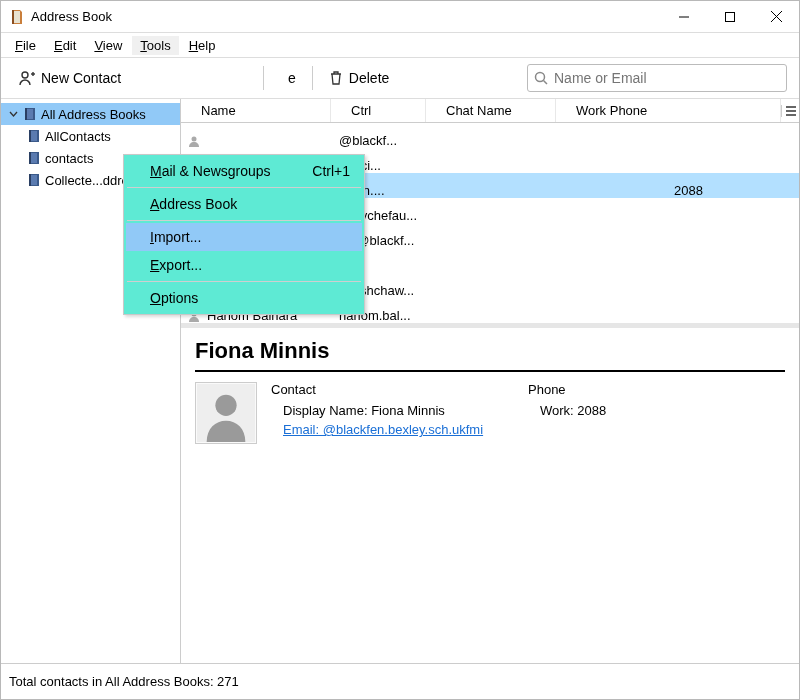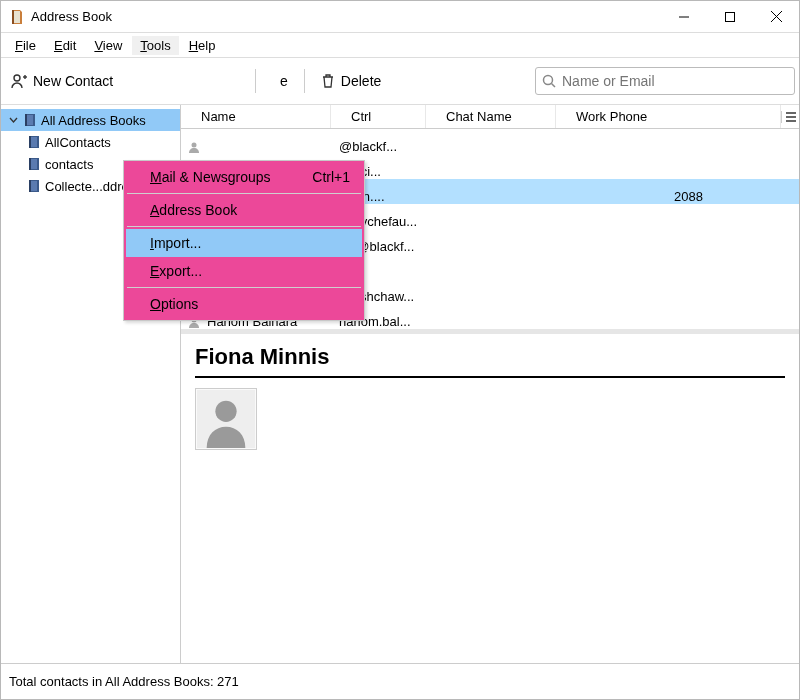--- a/index.html
+++ b/index.html
@@ -6,21 +6,21 @@
 body { width: 800px; height: 700px; background: #fff; border: 1px solid #b8b8b8; display: flex; flex-direction: column; font-size: 13px; color: #000; overflow: hidden; }
 .titlebar { height: 32px; display: flex; align-items: center; padding-left: 8px; border-bottom: 1px solid #ddd; }
 .titlebar .icon { width: 16px; height: 16px; margin-right: 6px; }
 .titlebar .title { font-size: 13px; flex: 1; }
 .winbtns { display: flex; }
 .winbtn { width: 46px; height: 30px; display: flex; align-items: center; justify-content: center; }
 .menubar { height: 24px; display: flex; align-items: center; padding-left: 6px; gap: 2px; position: relative; }
 .menubar .mitem { padding: 2px 8px; cursor: default; }
 .menubar .mitem.active { background: #f0f0f0; }
 .mitem u { text-decoration: underline; }
-.toolbar { height: 48px; border-top: 1px solid #ddd; border-bottom: 1px solid #ddd; display: flex; align-items: center; padding: 0 4px; gap: 10px; position: relative; }
+.toolbar { height: 42px; border-top: 1px solid #ddd; border-bottom: 1px solid #ddd; display: flex; align-items: center; padding: 0 12px; gap: 10px; position: relative; }
 .tbtn { display: flex; align-items: center; gap: 6px; padding: 3px 6px; font-size: 14px; }
 .tsep { width: 1px; height: 24px; background: #ccc; }
 .search { flex: 1; max-width: 260px; margin-left: auto; display: flex; align-items: center; border: 1px solid #bbb; border-radius: 3px; height: 28px; padding: 0 6px; color: #777; }
 .search input { border: none; outline: none; flex: 1; font-size: 14px; color: #333; margin-left: 6px; }
 .main { flex: 1; display: flex; min-height: 0; position: relative; }
 .sidebar { width: 180px; border-right: 1px solid #ccc; padding-top: 4px; overflow: hidden; white-space: nowrap; }
 .srow { display: flex; align-items: center; height: 22px; padding-left: 6px; gap: 4px; }
 .srow.sel { background: #91c9f7; }
 .srow .chev { width: 12px; display: inline-flex; justify-content: center; align-items: center; }
 .srow .bicon { width: 14px; height: 14px; }
@@ -48,21 +48,21 @@
 .detail-name { font-size: 22px; font-weight: 700; border-bottom: 2px solid #000; padding-bottom: 6px; margin-bottom: 10px; }
 .detail-body { display: flex; gap: 14px; }
 .avatar { width: 62px; height: 62px; border: 1px solid #ccc; background: #fafafa; padding: 1px; }
 .detail-cols { flex: 1; display: flex; }
 .dc { flex: 1; font-size: 13px; }
 .dc .lbl { margin-bottom: 6px; }
 .dc .line { padding-left: 12px; margin-bottom: 4px; }
 .dc a { color: #1a6fd6; text-decoration: underline; }
 .status { height: 36px; border-top: 1px solid #ccc; display: flex; align-items: center; padding-left: 8px; font-size: 13px; }
 
-.dropdown { position: absolute; left: 122px; top: 55px; width: 242px; background: #ec4899; border: 1px solid #c8c8c8; box-shadow: 2px 2px 3px rgba(0,0,0,0.15); z-index: 50; padding: 2px; font-size: 14px; }
+.dropdown { position: absolute; left: 122px; top: 55px; width: 242px; background: #5eead4; border: 1px solid #c8c8c8; box-shadow: 2px 2px 3px rgba(0,0,0,0.15); z-index: 50; padding: 2px; font-size: 14px; }
 .ditem { height: 28px; display: flex; align-items: center; padding-left: 24px; padding-right: 12px; }
 .ditem.hl { background: #91c9f7; }
 .ditem .short { margin-left: auto; }
 .dsep { height: 1px; background: #cfcfcf; margin: 2px 1px; }
 svg { display: block; }
 </style>
 </head>
 <body>
 
 <div class="titlebar">
@@ -313,20 +313,31 @@
     <div class="detail">
       <div class="detail-name">Fiona Minnis</div>
       <div class="detail-body">
         <div class="avatar">
           <svg viewBox="0 0 60 60">
               <rect width="60" height="60" fill="#eee"></rect>
               <circle cx="30" cy="22" r="11" fill="#9a9a9a"></circle>
               <path d="M10 60c0-14 9-22 20-22s20 8 20 22z" fill="#9a9a9a"></path>
             </svg>
         </div>
+        <div class="detail-cols">
+          <div class="dc">
+            <div class="lbl">Contact</div>
+            <div class="line"><span>Display Name:</span> <span>Fiona Minnis</span></div>
+            <div class="line"><a>Email: @blackfen.bexley.sch.ukfmi</a></div>
+          </div>
+          <div class="dc">
+            <div class="lbl">Phone</div>
+            <div class="line"><span>Work:</span> <span>2088</span></div>
+          </div>
+        </div>
       </div>
     </div>
   </div>
 
   <div class="dropdown" id="dropdown">
       <div class="ditem">
         <span><u>M</u>ail &amp; Newsgroups</span>
         <span class="short">Ctrl+1</span>
       </div>
       <div class="dsep"></div>

